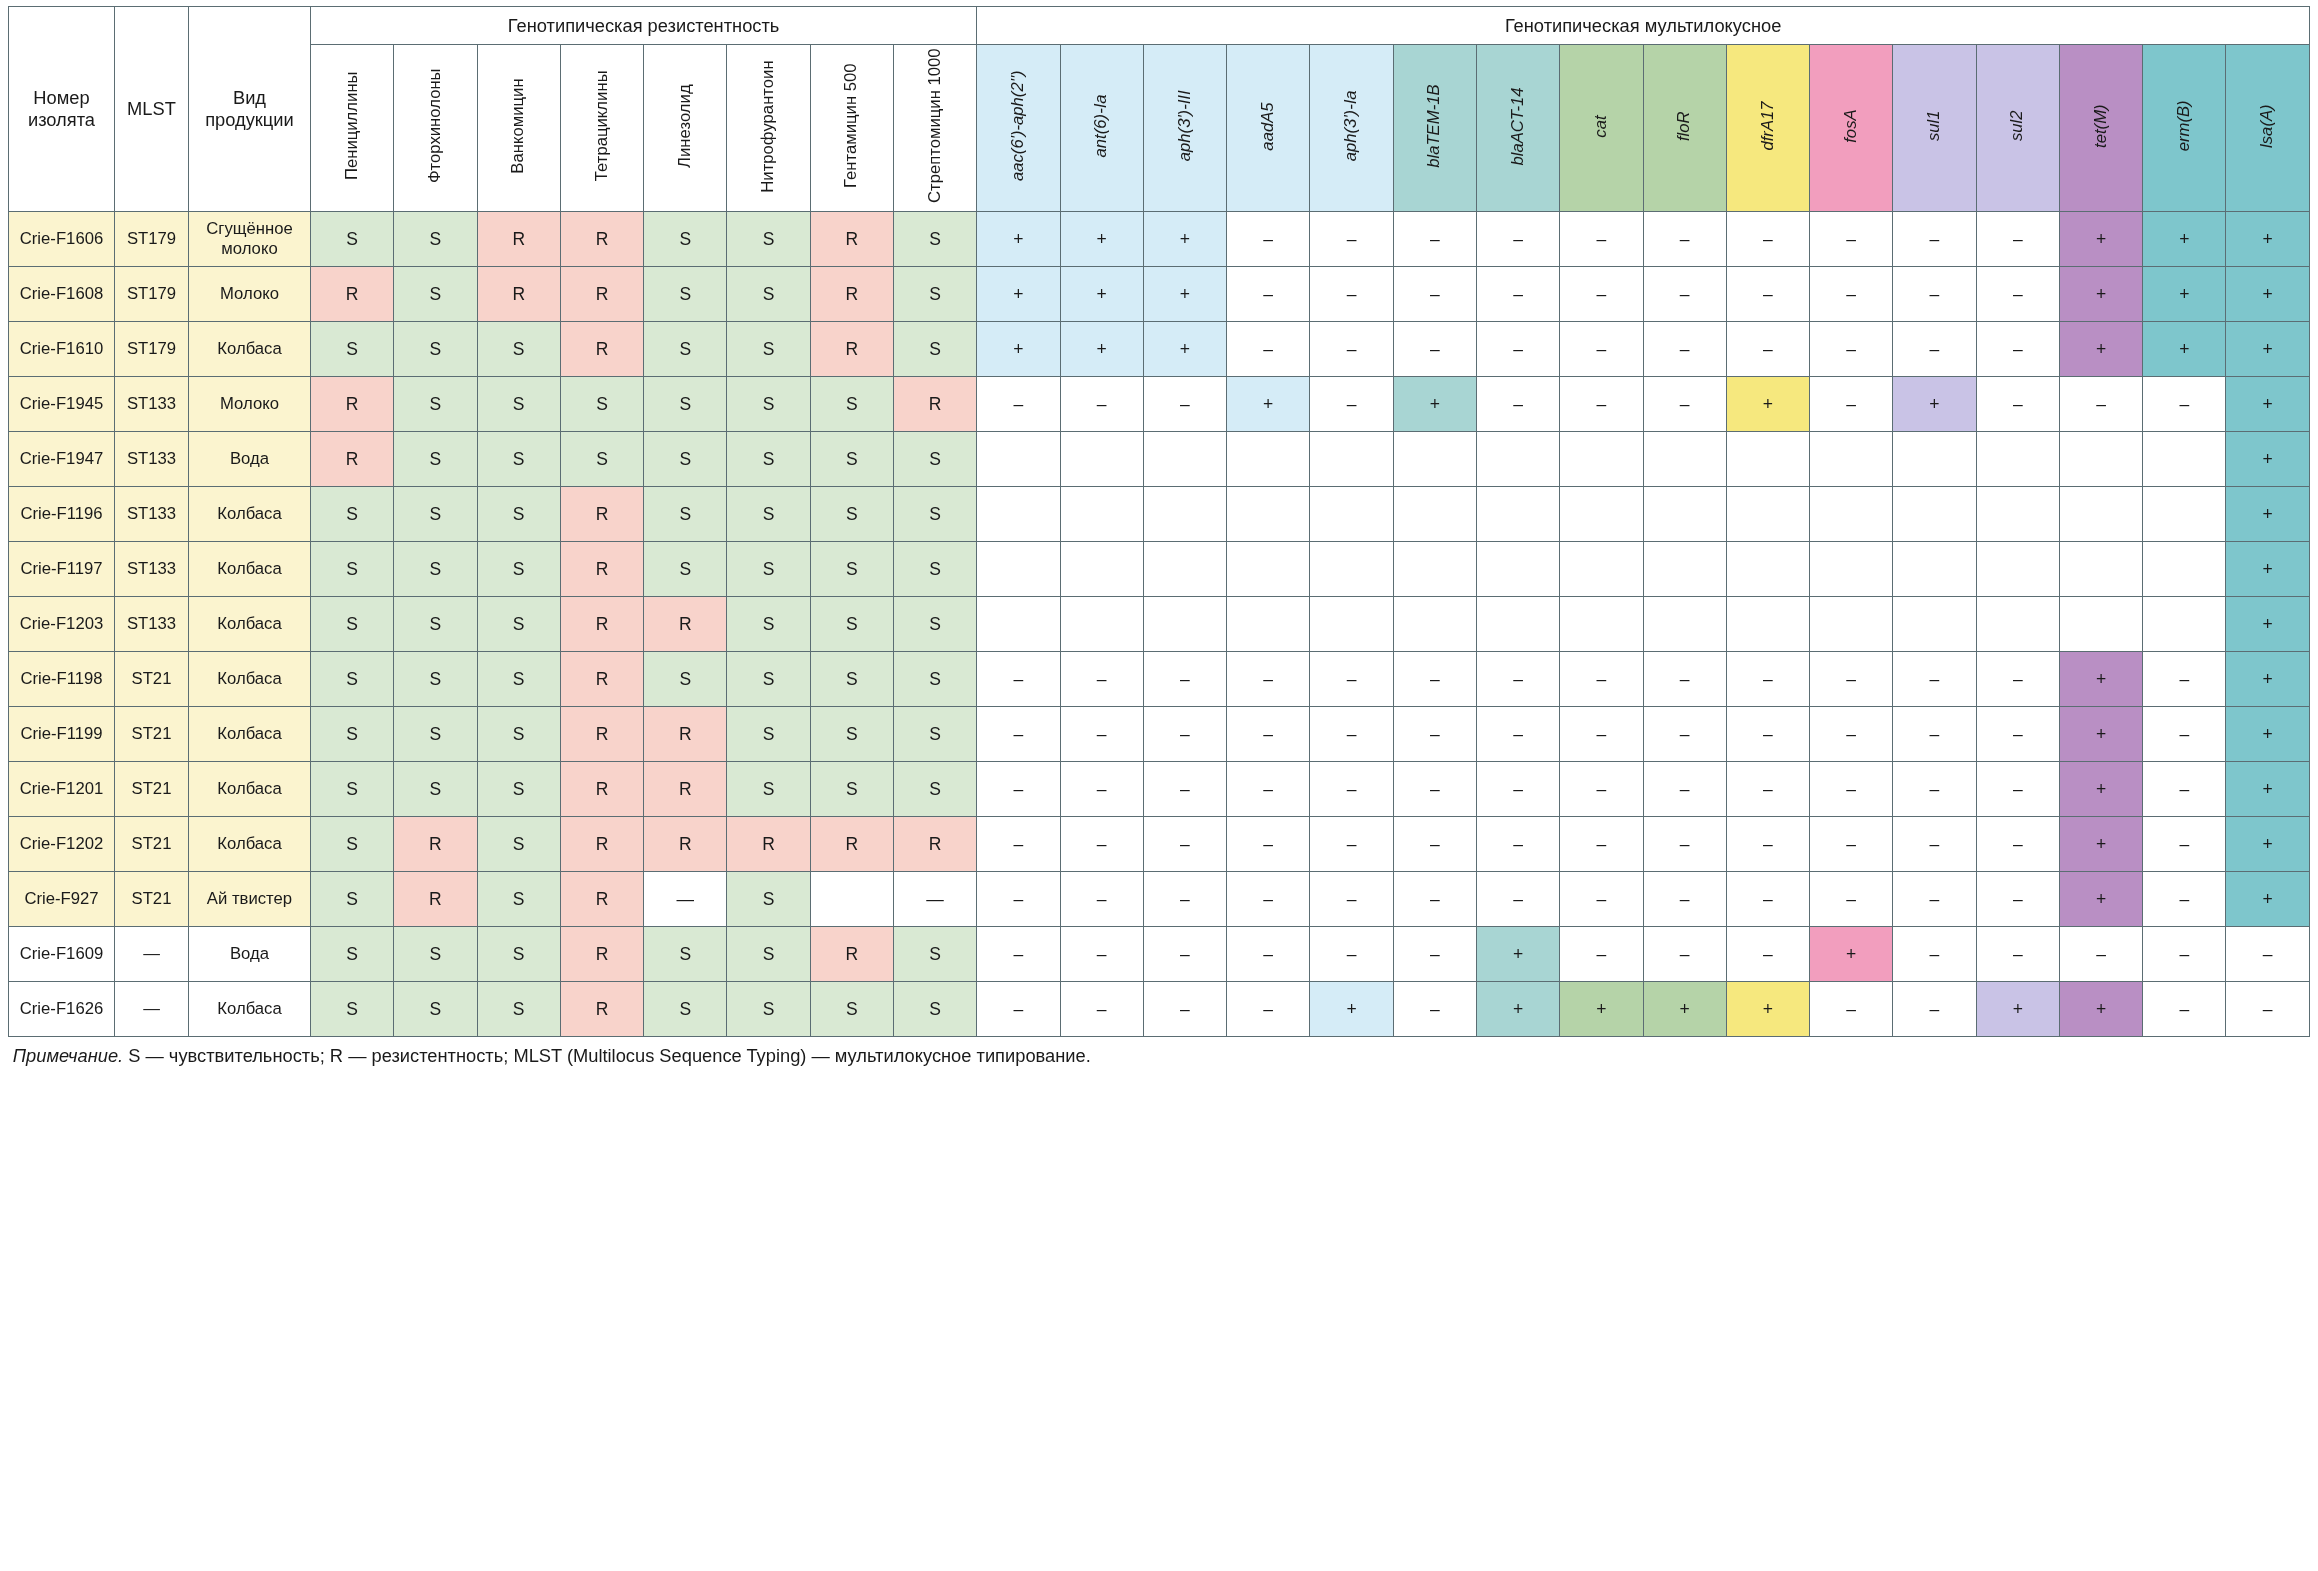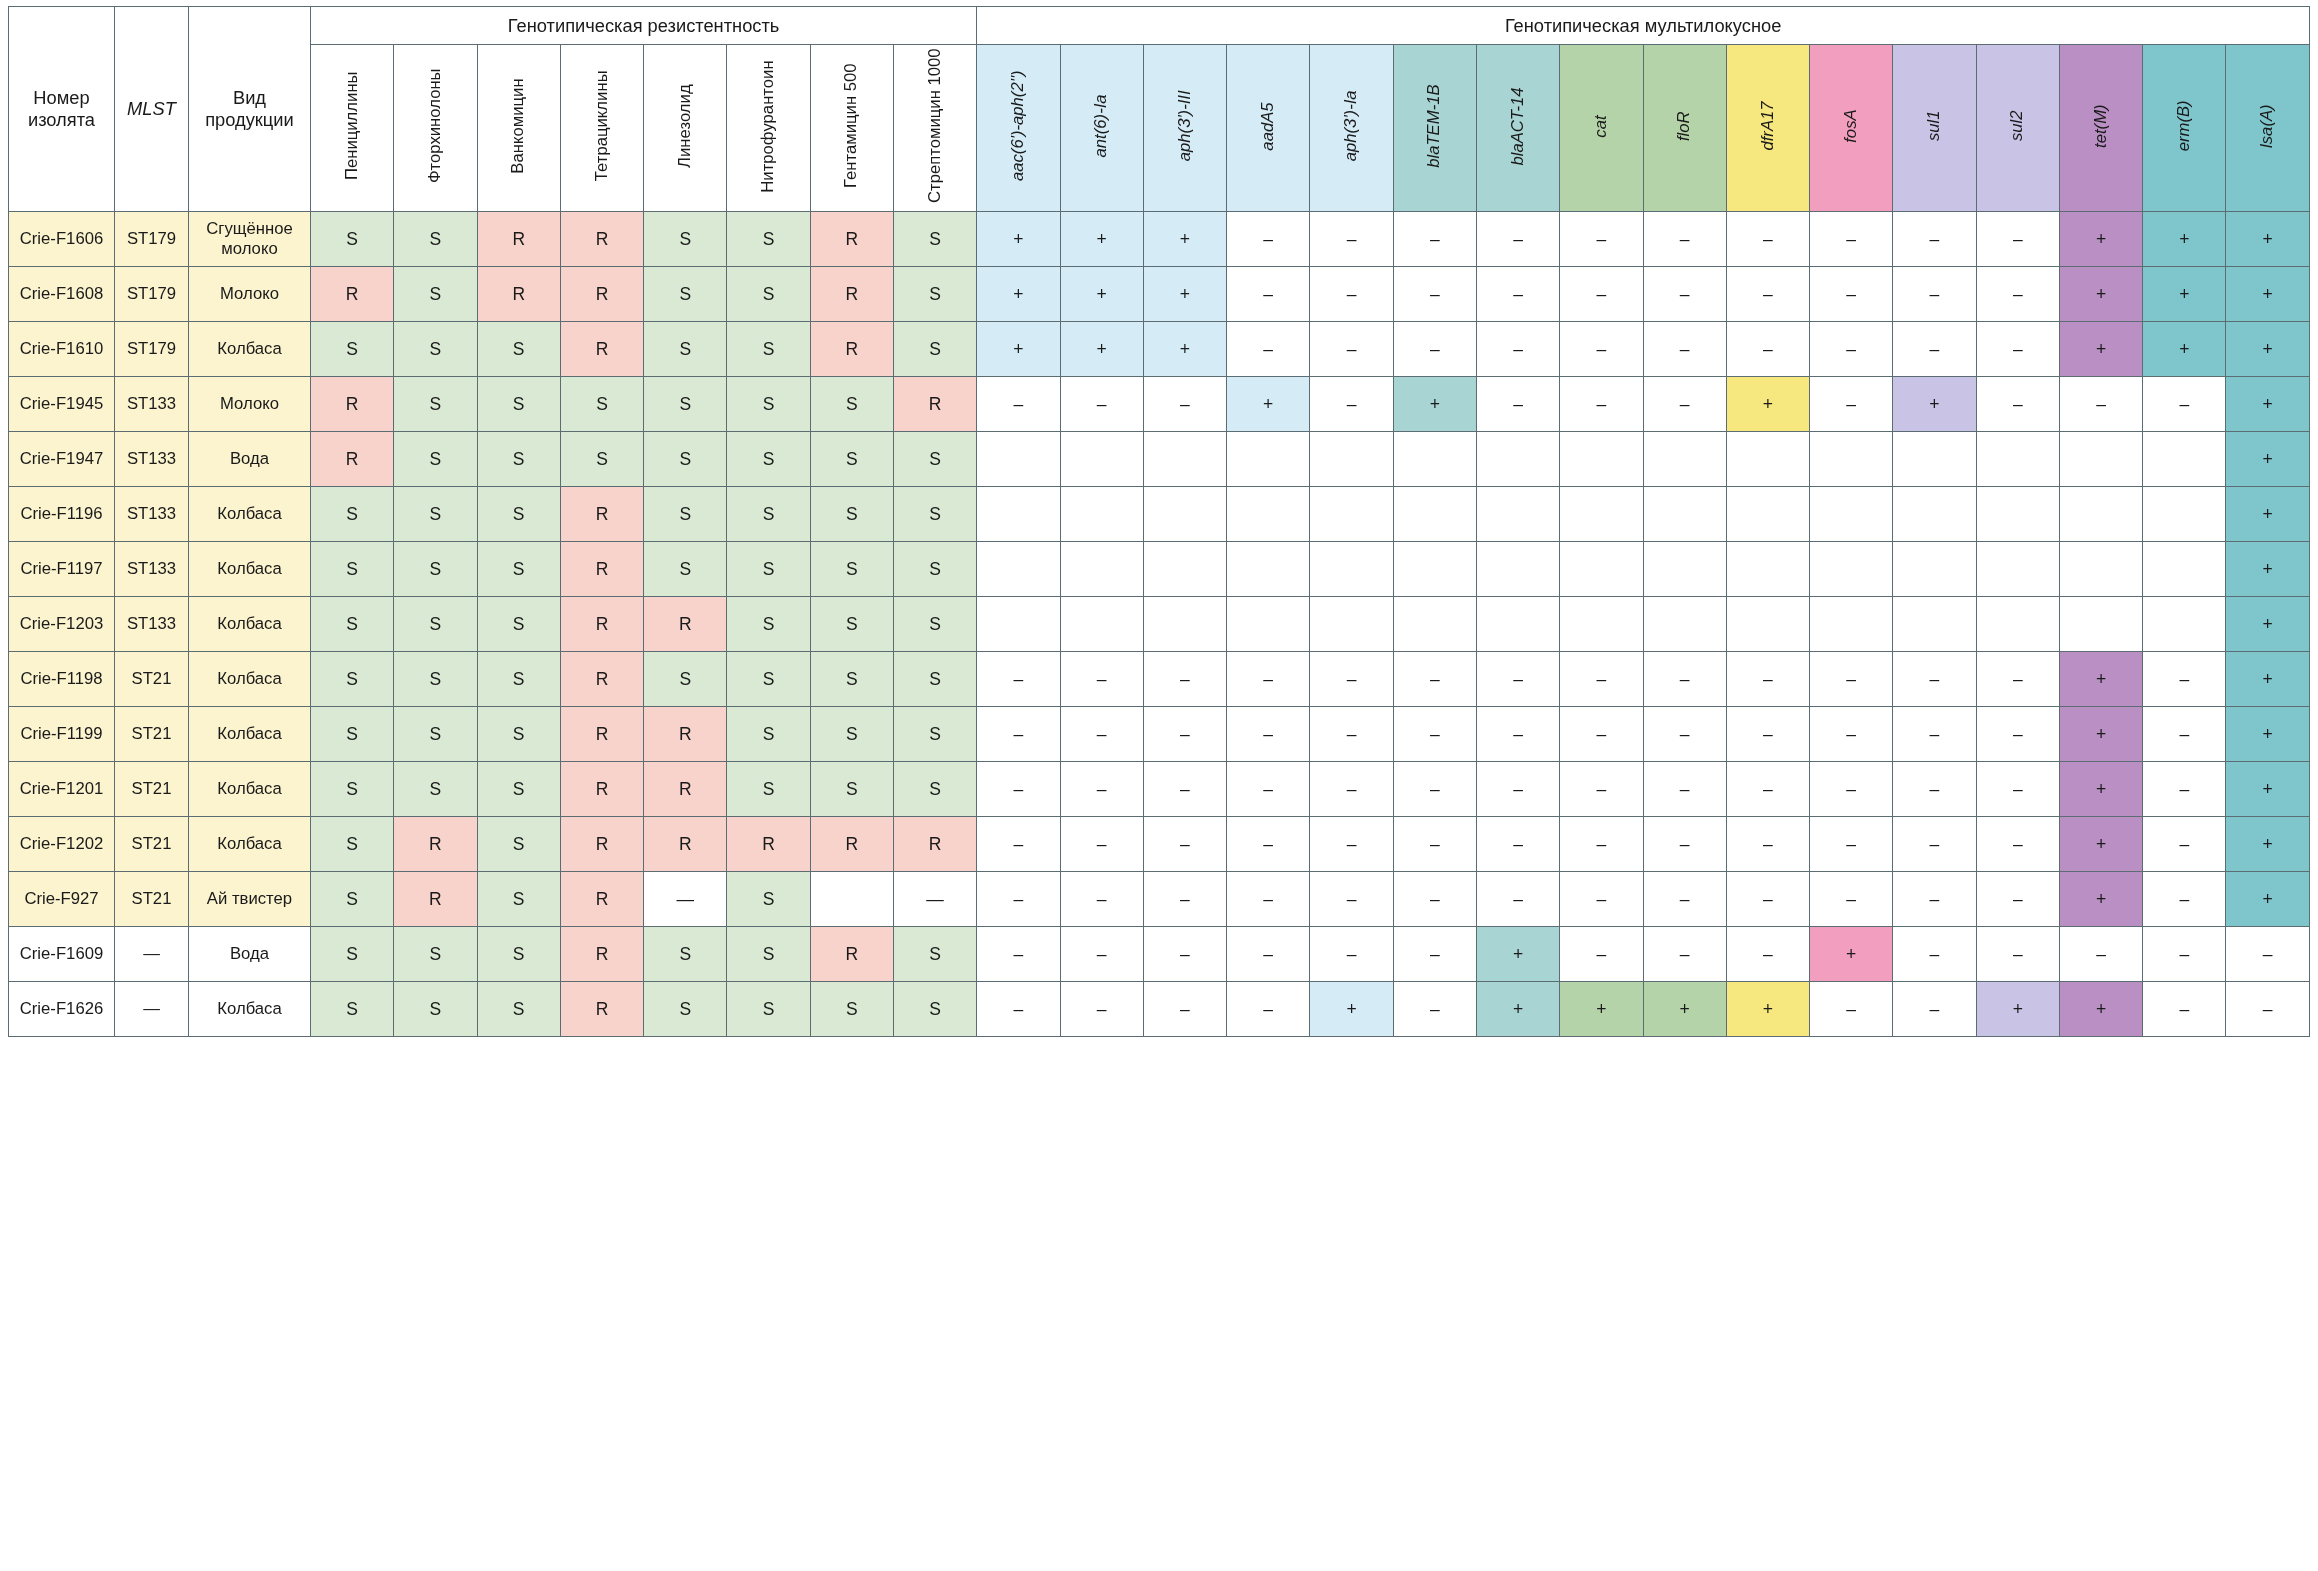--- a/index.html
+++ b/index.html
@@ -49,21 +49,21 @@
     transform: rotate(180deg);
     white-space: nowrap;
     display: inline-block;
     font-size: 16.7px;
     line-height: 1;
     padding: 3.2px 0;
   }
   .vert.gene .rot { font-style: italic; }
 
   .col-iso { width: 105px; margin-left: 48px; }
-  .col-mlst { width: 73px; font-style: italic; }
+  .col-mlst { width: 73px; }
   .col-prod { width: 121px; }
   .pheno-col { width: 46px; }
   .geno-col  { width: 64px; }
 
   .head-plain {
     font-size: 18.3px;
     line-height: 1.25;
   }
 
   td.iso  { height: 54px; font-size: 16.7px; }
@@ -571,14 +571,17 @@
           <td class="data nb bg-white">–</td>
           <td class="data nb bg-white">–</td>
           <td class="data nb bg-lav">+</td>
           <td class="data nb bg-purple">+</td>
           <td class="data nb bg-white">–</td>
           <td class="data nb bg-white">–</td>
         </tr>
       </tbody>
   </table>
 
+  <div class="note">
+    <i>Примечание.</i><span> S — чувствительность; R — резистентность; MLST (Multilocus Sequence Typing) — мультилокусное типирование.</span>
+  </div>
 </div>
 
 
 </body></html>

